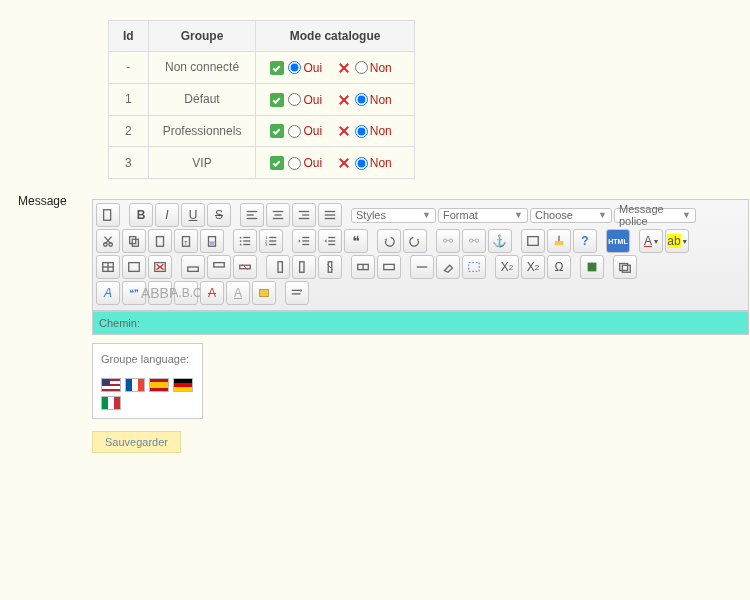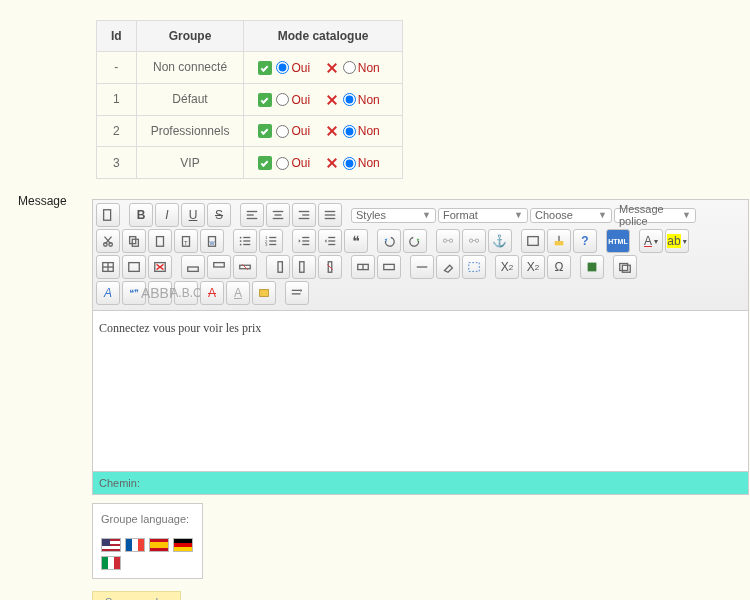--- a/index.html
+++ b/index.html
@@ -2,21 +2,21 @@
 <html><head>
 <meta charset="utf-8">
 <style>
 body{margin:0;font-family:Arial,Helvetica,sans-serif;font-size:12px;background:#fcfcf0;color:#555}
 .page{padding:20px 0 0 18px;display:flex;gap:12px}
 .label-col{width:62px;padding-top:174px;text-align:left}
 .label-col .lbl{font-weight:normal;color:#222}
 .main-col{flex:1;min-width:0}
 
 
-.grp-table{border-collapse:collapse;margin-left:4px;margin-bottom:20px}
+.grp-table{border-collapse:collapse;margin-left:16px;margin-bottom:20px}
 .grp-table th,.grp-table td{border:1px solid #ddd;padding:8px 14px;text-align:center}
 .grp-table th{background:#f5f5f5;font-weight:bold;color:#444}
 .grp-table td{color:#666}
 .opt-cell{white-space:nowrap}
 .ico{display:inline-block;width:14px;height:14px;vertical-align:middle;margin-right:4px}
 .ico-yes{border-radius:2px;background:#4caf50;position:relative}
 .ico-yes:after{content:"";position:absolute;left:3px;top:5px;width:5px;height:2px;border-left:2px solid #fff;border-bottom:2px solid #fff;transform:rotate(-45deg)}
 .ico-no{position:relative}
 .ico-no:before,.ico-no:after{content:"";position:absolute;left:6px;top:1px;width:2px;height:12px;background:#d32f2f}
 .ico-no:before{transform:rotate(45deg)}
@@ -398,21 +398,20 @@
           <div class="tsep"></div>
           <div class="tbtn">
               <svg viewBox="0 0 16 16">
                 <line x1="2" y1="5" x2="12" y2="5" class="istroke"></line>
                 <line x1="2" y1="9" x2="12" y2="9" class="istroke"></line>
                 <polygon points="12,3 14,5 12,7" fill="#666"></polygon>
               </svg>
             </div>
         </div>
       </div>
-      <div class="edit-area" contenteditable="true" style="">Connectez vous pour voir les prix</div>
       <div class="statusbar">Chemin:</div>
     </div>
 
     
     <div class="lang-box">
       <div>Groupe language:</div>
       <div class="flags">
         <span class="flag flag-en"></span>
         <span class="flag flag-fr"></span>
         <span class="flag flag-es"></span>

